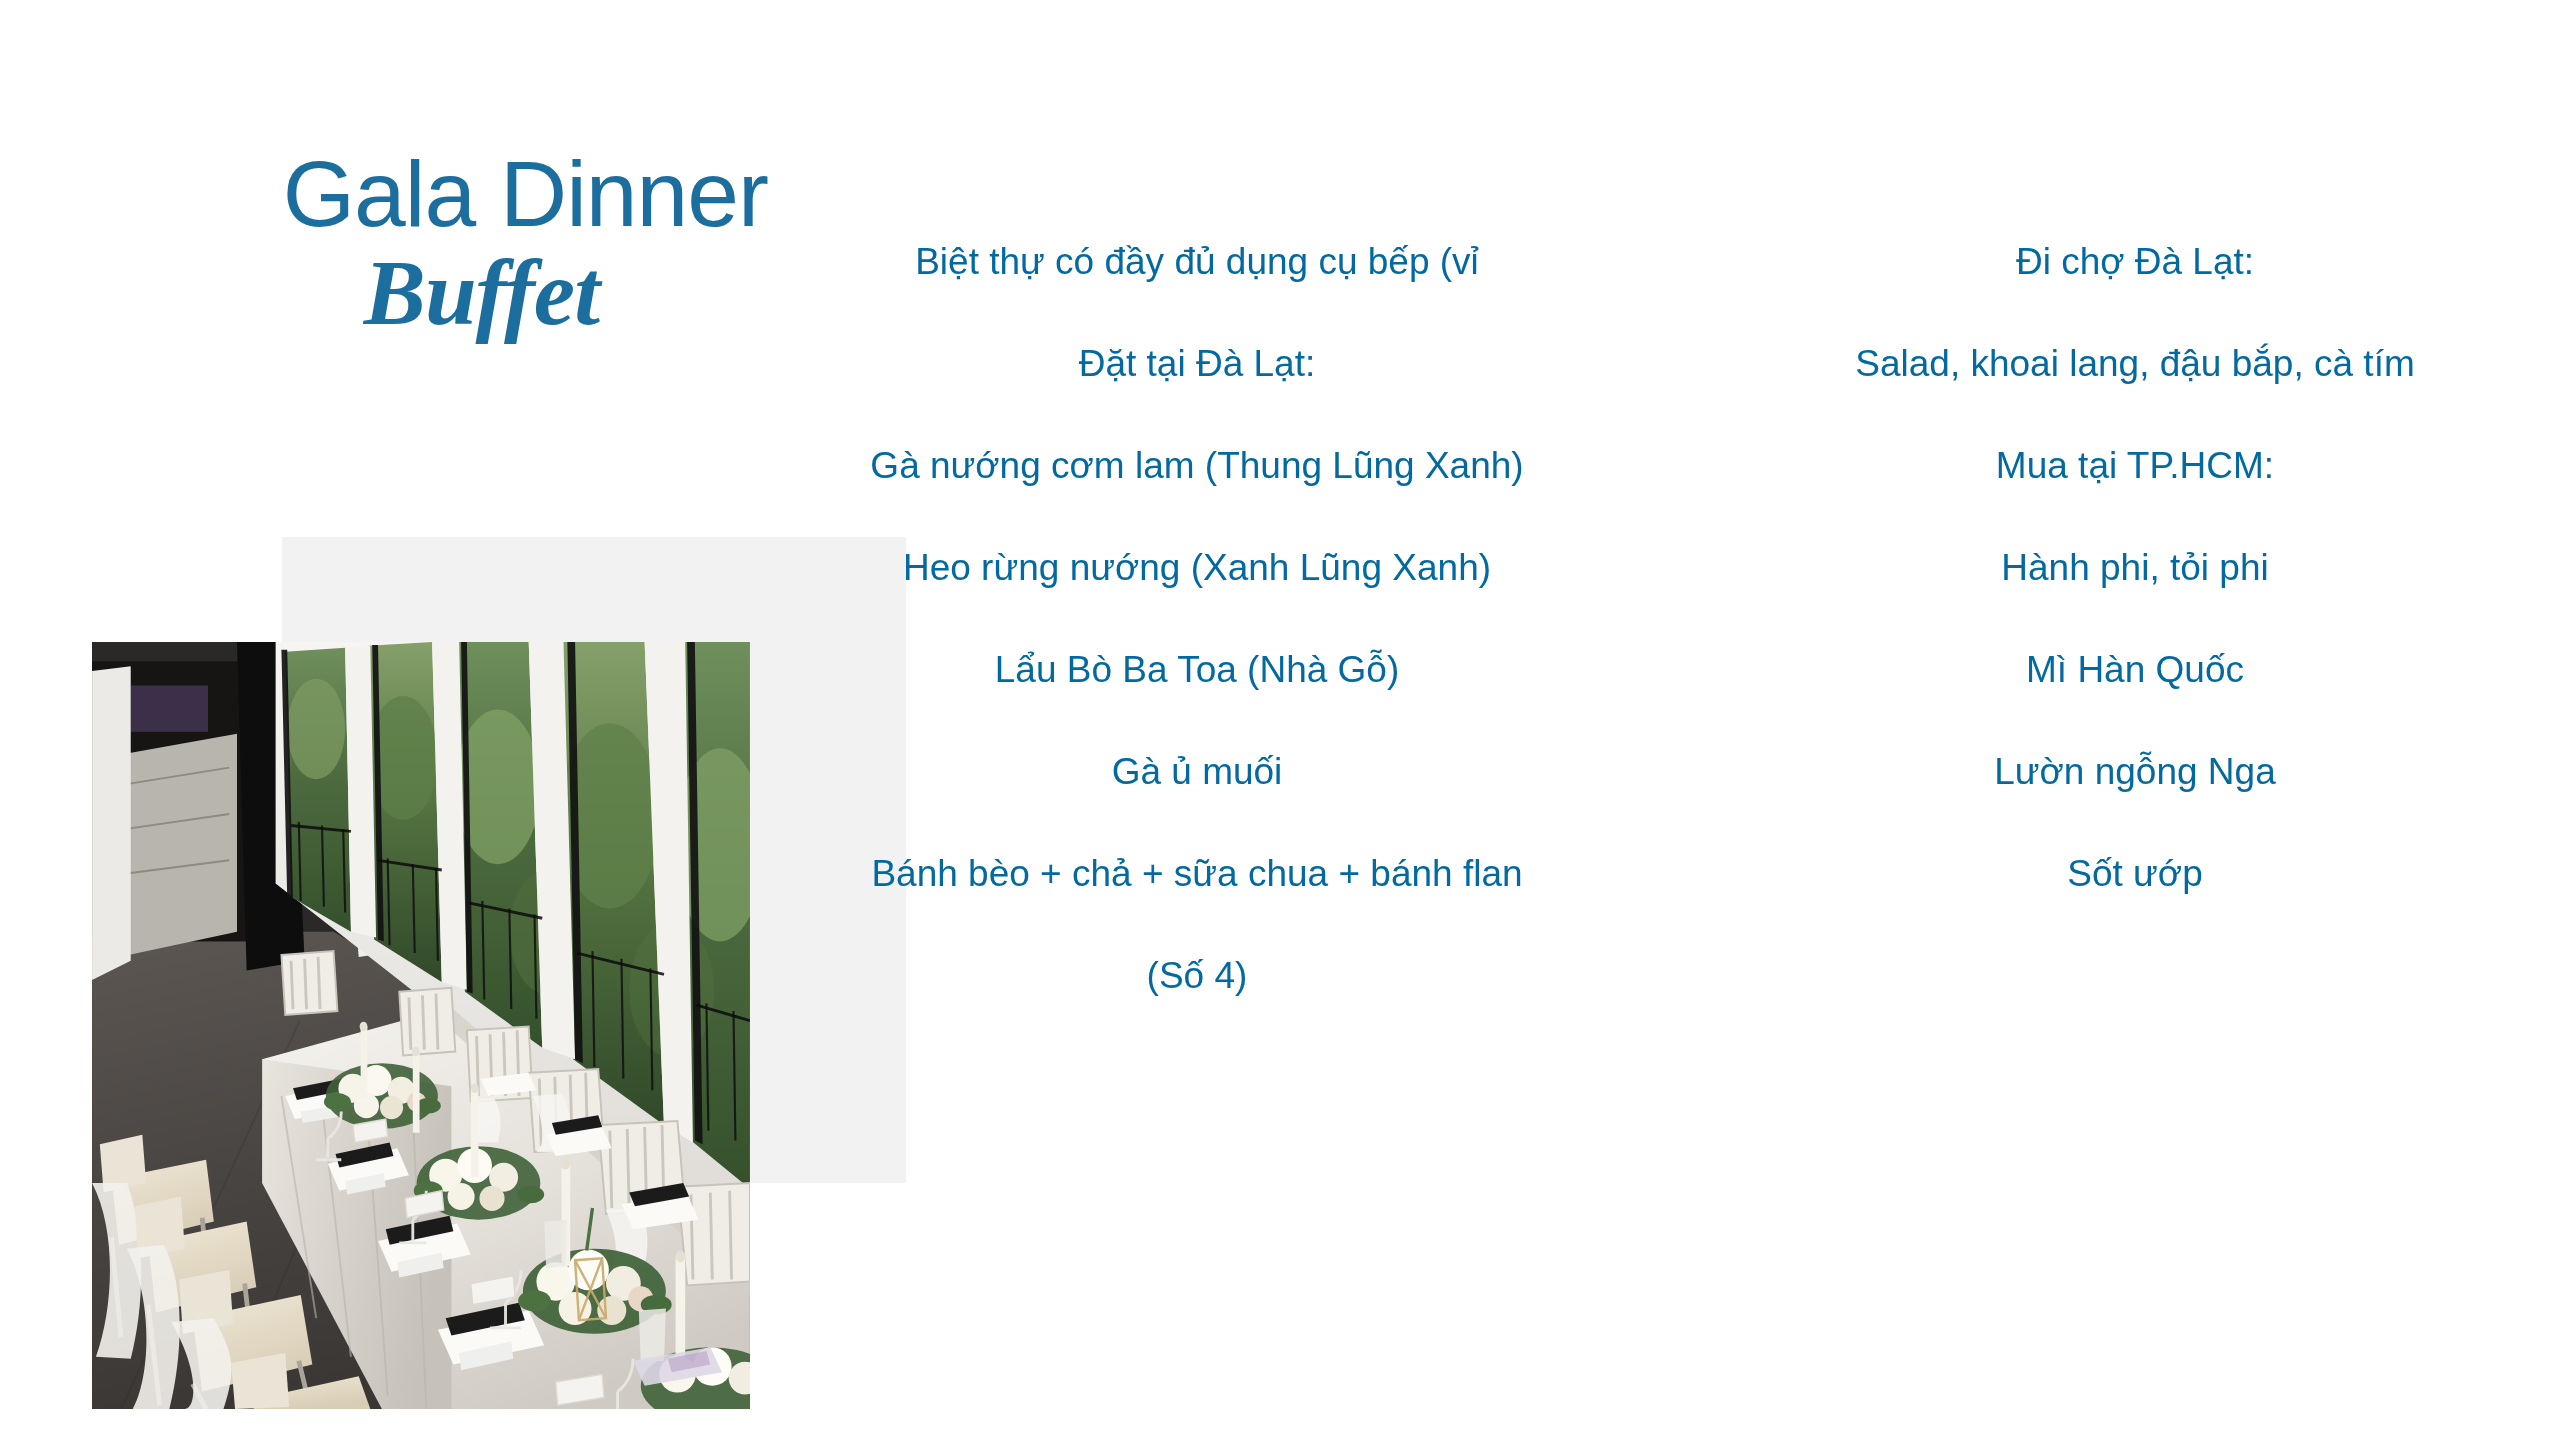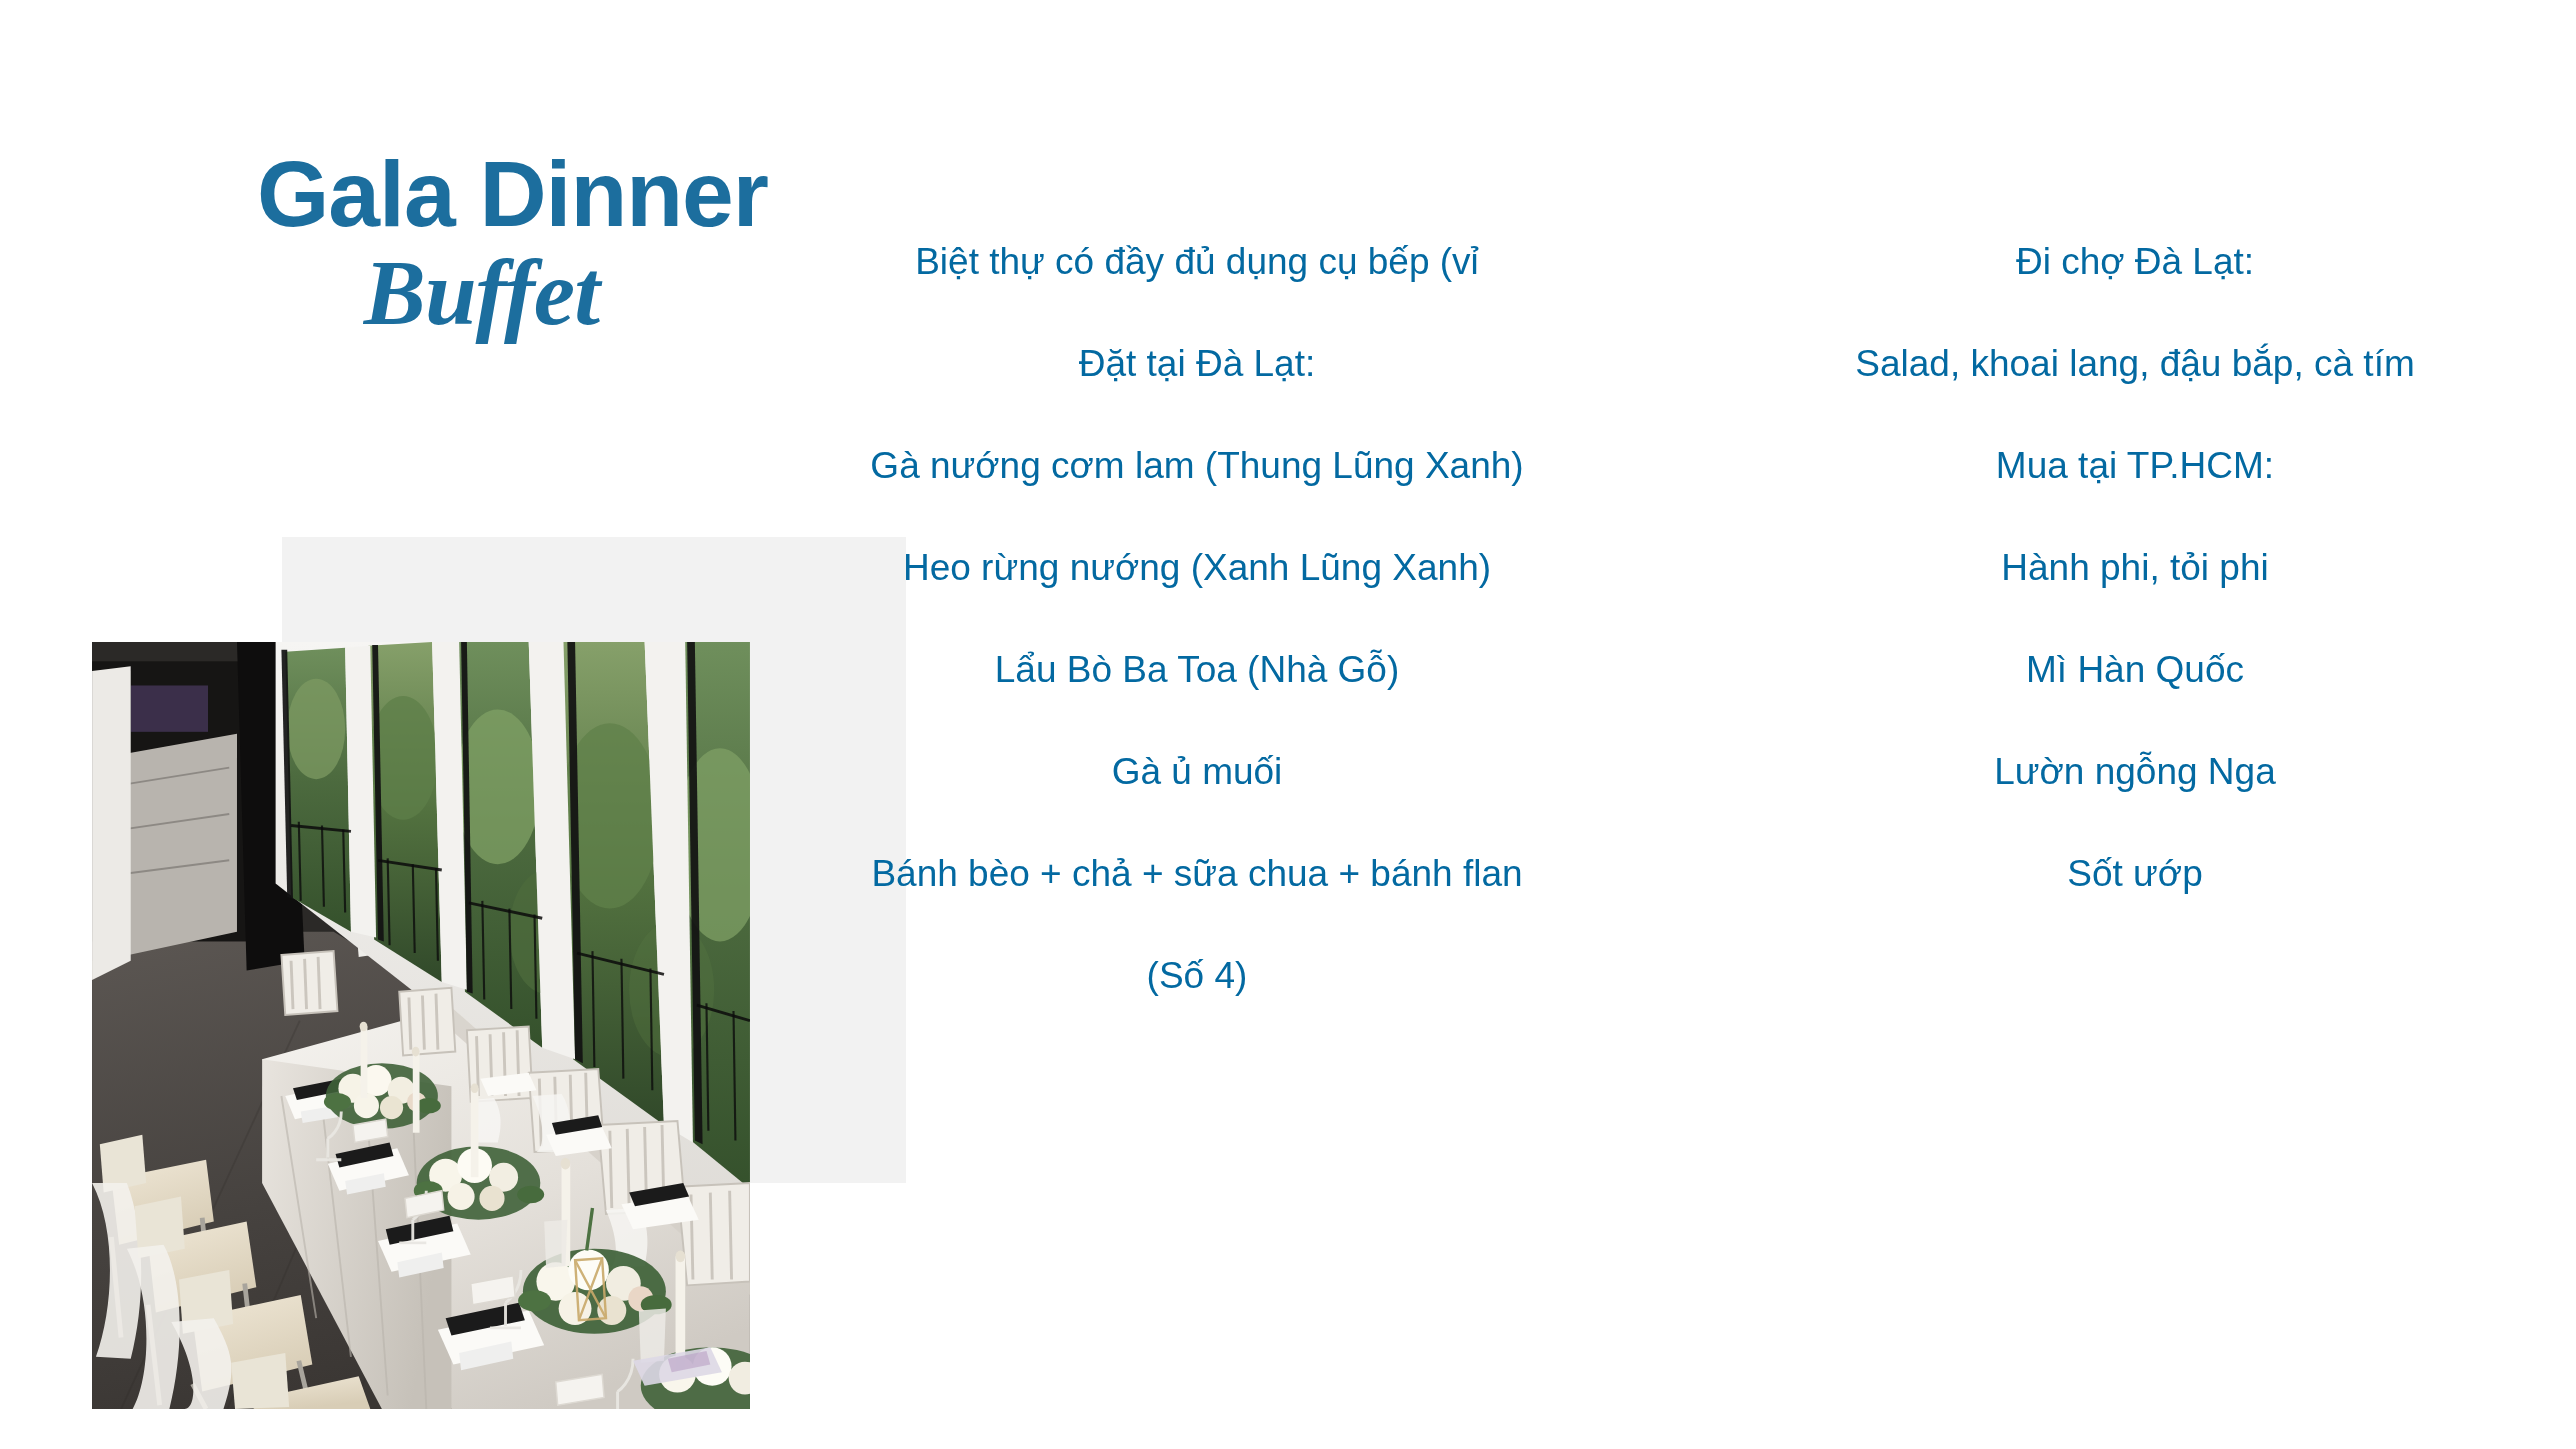--- a/index.html
+++ b/index.html
@@ -24,21 +24,21 @@
   #title-block {
     position:absolute;
     left:92px;
     top:145px;
     width:676px;
     text-align:right;
   }
   #title-line-1 {
     display:block;
     font-size:93px;
-    font-weight:bold;
+    font-weight:normal;
     line-height:1.06;
     letter-spacing:-1px;
     color:#1C6E9E;
     white-space:nowrap;
   }
   #title-line-2 {
     display:block;
     font-size:93px;
     font-weight:bold;
     font-style:italic;

